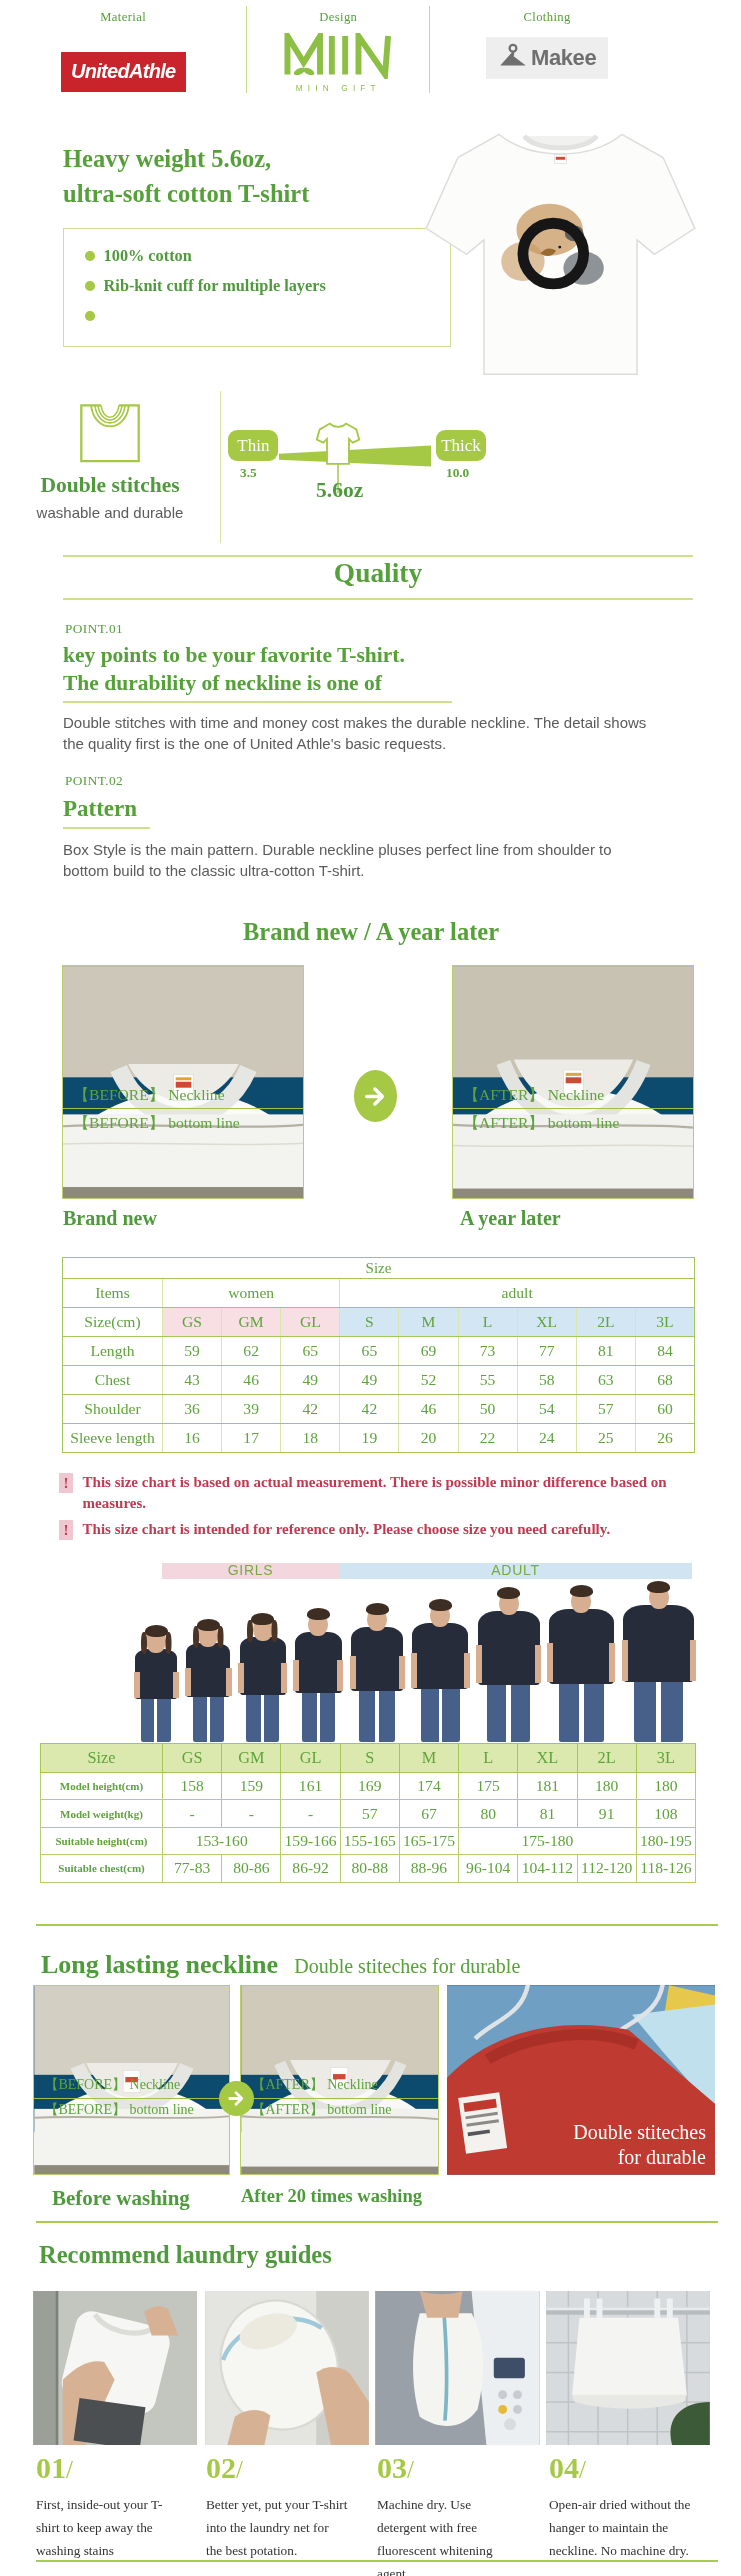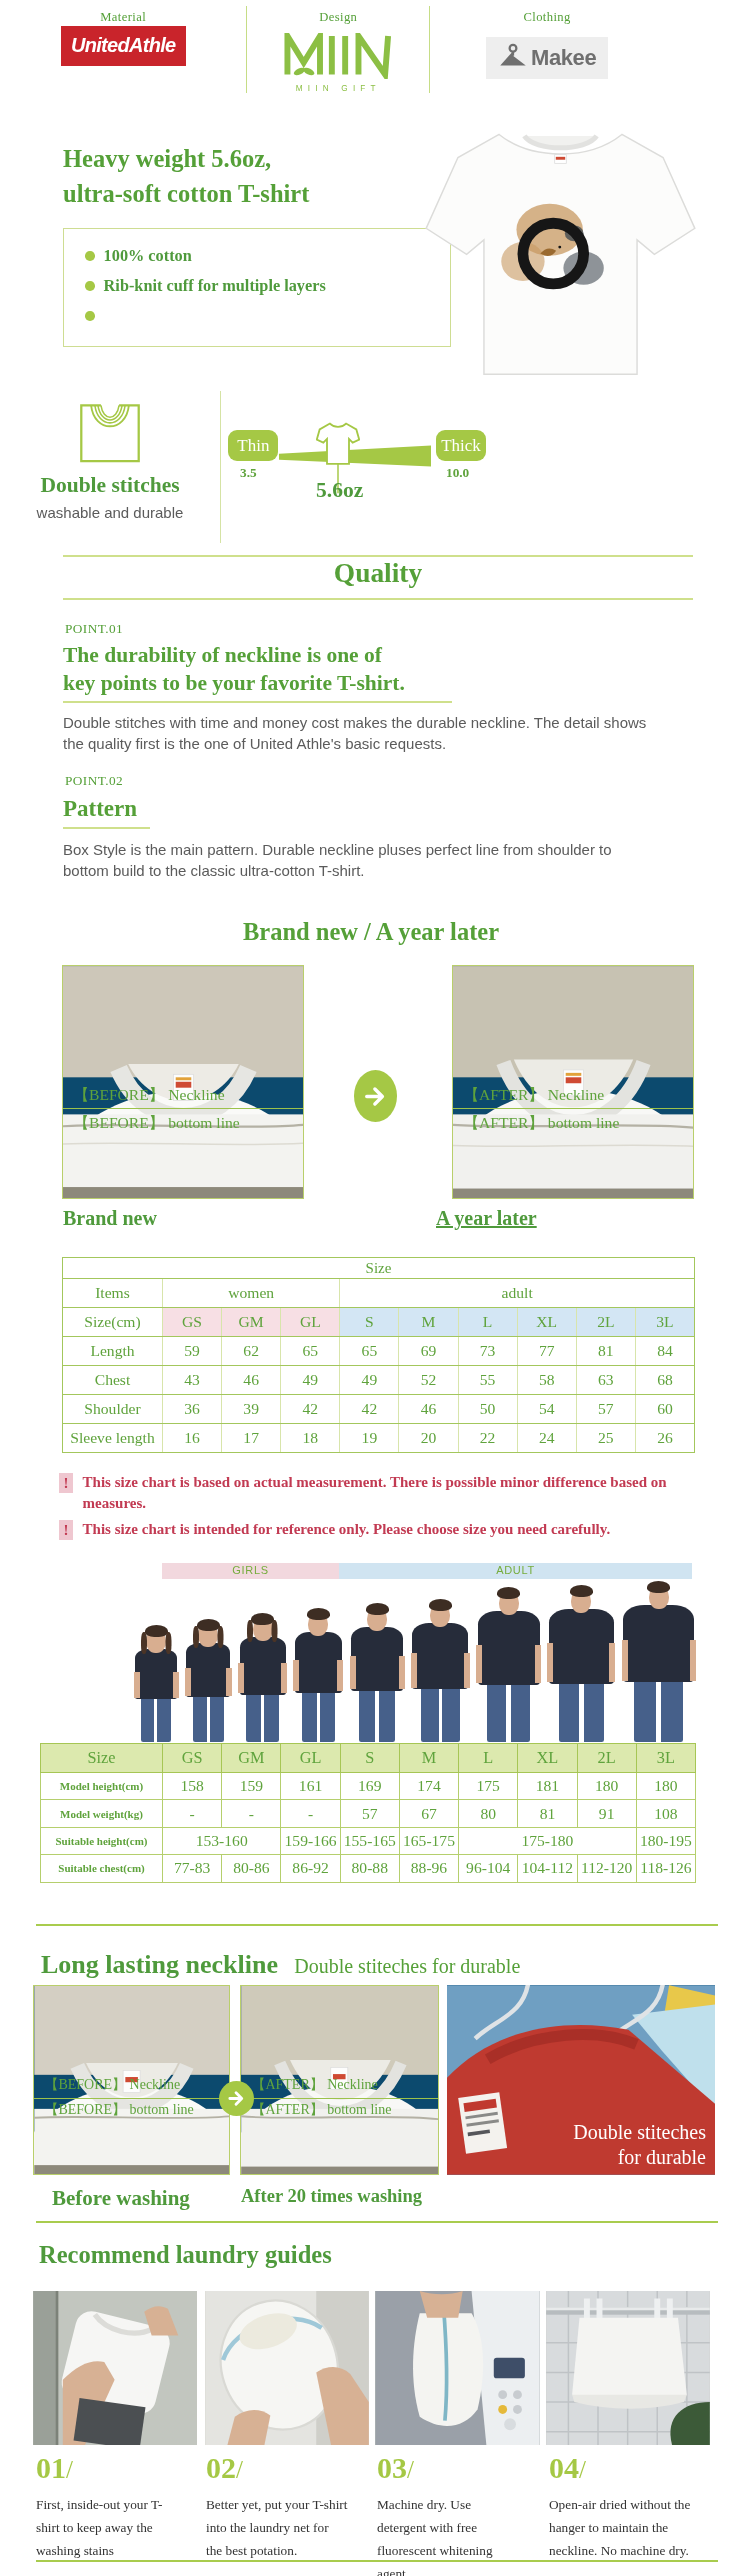--- a/index.html
+++ b/index.html
@@ -8,21 +8,21 @@
           font-family:"Liberation Serif", serif; }
   .abs { position:absolute; }
 
   
   .hdr { position:absolute; top:6px; left:0; width:664px; display:flex; }
   .hdr-col { padding-top:4.4px; text-align:center; }
   .hdr-col.c1 { width:275px; }
   .hdr-col.c2 { width:205px; border-left:0.7px solid #c6dd86; border-right:0.7px solid #c6dd86; }
   .hdr-col.c3 { width:261px; }
   .hdr-label { color:var(--green); font-size:12.6px; letter-spacing:0.4px; }
-  .ua-logo { display:inline-block; margin-top:1px; background:var(--brandRed); color:#fff;
+  .ua-logo { display:inline-block; margin-top:27px; background:var(--brandRed); color:#fff;
              font-family:"Liberation Sans",sans-serif; font-weight:bold; font-style:italic;
              font-size:20px; padding:7.4px 10.4px 9px; letter-spacing:-0.7px; }
   .miin { margin-top:7.4px;text-align:center; }
   .miin-sub { color:var(--limeLogo); font-family:"Liberation Sans",sans-serif; font-size:8.2px;
               letter-spacing:5.2px; margin-top:1.5px; }
   .makee { display:inline-flex; align-items:center; gap:3px; margin-top:12px; background:#eeeeee;
            padding:6px 12px; }
   .makee-text { color:var(--makeeGray); font-family:"Liberation Sans",sans-serif; font-weight:bold; font-size:22px; letter-spacing:-0.4px; }
 
   
@@ -80,21 +80,21 @@
   .t1 td:last-child { border-right:1.5px solid #a3c75c; }
   .t1 .pink { background:var(--pinkBg); }
   .t1 .blue { background:var(--blueBg); }
 
   .note { position:absolute; display:flex; width:645px; color:var(--warnRed); font-weight:bold; font-size:15px; line-height:21px; }
   .note .bang { flex:none; width:14px; height:20px; background:var(--warnPink); color:var(--warnRed);
                 text-align:center; line-height:20px; font-size:15px; margin-right:9.6px; margin-top:0.7px; }
 
   
   .bar { position:absolute; top:1563px; left:162px; height:15.6px; display:flex;
-         font-family:"Liberation Sans",sans-serif; font-size:11px; letter-spacing:0.7px; color:#76ac3c; }
+         font-family:"Liberation Sans",sans-serif; font-size:14px; letter-spacing:0.7px; color:#76ac3c; }
   .bar > div { text-align:center; line-height:15.6px; }
   .bar .girls { width:177px; background:#f2d8de; }
   .bar .adult { width:353px; background:#d0e4f1; }
 
   .models { position:absolute; left:135px; top:1585px; width:559px; height:157px;
             display:flex; align-items:flex-end; justify-content:space-between; }
   .fig { display:flex; flex-direction:column; align-items:center; }
   .fig .head { width:20px; height:24px; background:#d8ae90; border-radius:50% 50% 46% 46%; position:relative; z-index:2; }
   .fig .head::before { content:""; position:absolute; left:-1.5px; right:-1.5px; top:-3.7px; height:12px;
                        background:#3d2d23; border-radius:50% 50% 40% 40%; }
@@ -228,22 +228,22 @@
       <div class="meter-oz" style="left:95px; top:87px;">5.6oz</div>
     </div>
   </div>
 
   <div class="rule" style="left:63px; top:555px; width:630px;"></div>
   <div class="q-title">Quality</div>
   <div class="rule" style="left:63px; top:598px; width:630px;"></div>
 
   <div class="pt-label" style="left:65px; top:621px;">POINT.01</div>
   <div class="pt-title" style="left:63px; top:641px;">
+    <div>key points to be your favorite T-shirt.</div>
     <div>The durability of neckline is one of</div>
-    <div>key points to be your favorite T-shirt.</div>
   </div>
   <div class="rule" style="left:63px; top:701px; width:389px;"></div>
   <div class="body-txt" style="left:63px; top:712px;">Double stitches with time and money cost makes the durable neckline. The detail shows the quality first is the one of United Athle's basic requests.</div>
 
   <div class="pt-label" style="left:65px; top:773px;">POINT.02</div>
   <div class="pt-title" style="left:63px; top:795px; font-size:23px;">Pattern</div>
   <div class="rule" style="left:63px; top:827px; width:87px;"></div>
   <div class="body-txt" style="left:63px; top:839px;">Box Style is the main pattern. Durable neckline pluses perfect line from shoulder to bottom build to the classic ultra-cotton T-shirt.</div>
 
   <div class="cmp-head">Brand new / A year later</div>
@@ -290,21 +290,21 @@
       <rect y="300" width="325" height="14" fill="#8d897b"></rect>
     </svg>
     <div class="ov" style="top:115px;">
       <div class="ov-row">【AFTER】 Neckline</div>
       <div class="ov-line"></div>
       <div class="ov-row">【AFTER】 bottom line</div>
     </div>
   </div>
 
   <div class="cap" style="left:63px; top:1207px;">Brand new</div>
-  <div class="cap" style="left:436px; top:1207px;text-decoration:underline;">A year later</div>
+  <div class="cap" style="left:460px; top:1207px;">A year later</div>
 
   <table class="t1">
     <colgroup>
         <col style="width:100px">
       </colgroup>
     <tbody>
         <tr class="rtitle">
           <td colspan="10">Size</td>
         </tr>
     <tr>

